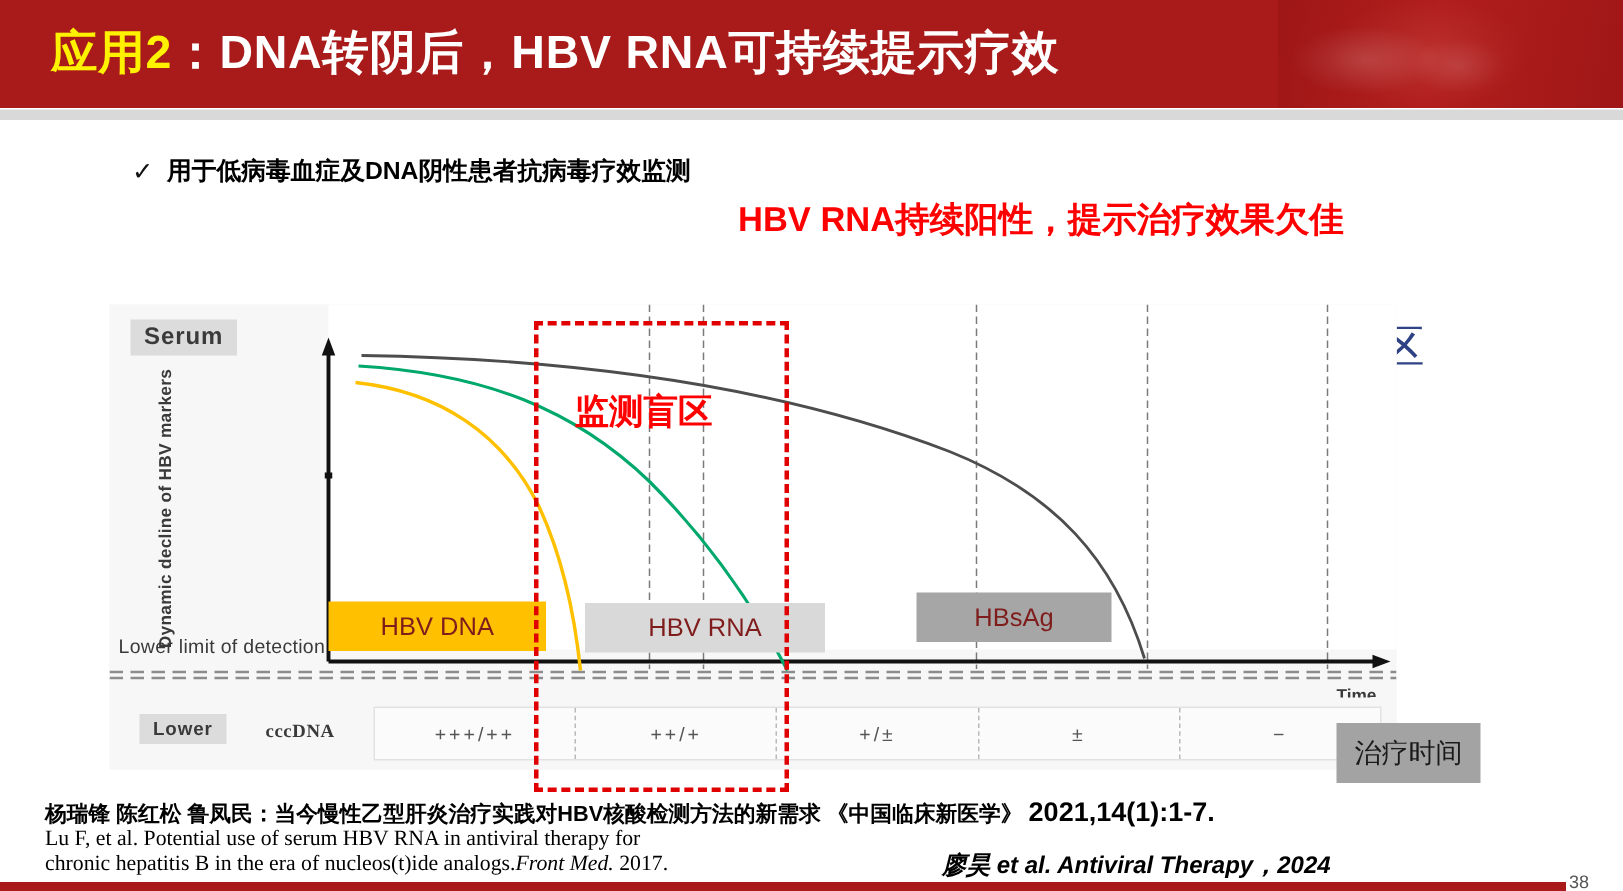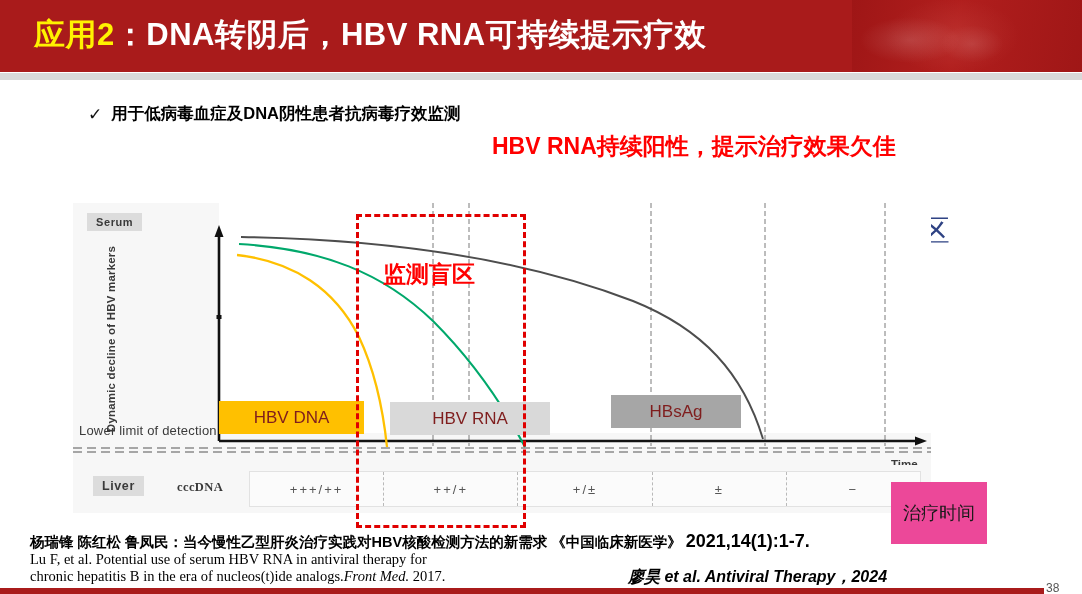--- a/index.html
+++ b/index.html
@@ -59,21 +59,21 @@
     position:absolute;left:0;top:0;width:858px;height:258px;
     background:#F7F7F7;
   }
   #plot-white{
     position:absolute;left:146px;top:0;width:712px;height:230px;
     background:#ffffff;
   }
   #serum-tag{
     position:absolute;left:14px;top:10px;
     background:#DCDCDC;color:#3A3A3A;
-    font-size:11px;font-weight:bold;letter-spacing:.6px;
+    font-size:16px;font-weight:bold;letter-spacing:.6px;
     padding:3px 9px;
   }
   #y-axis-label{
     position:absolute;left:-57px;top:130px;width:190px;
     transform:rotate(-90deg);
     font-size:11.5px;font-weight:bold;color:#3A3A3A;
     text-align:center;letter-spacing:.2px;
   }
   #lower-limit-label{
     position:absolute;left:6px;top:220px;
@@ -115,22 +115,22 @@
   #chip-rna{left:317px;top:199px;width:160px;background:#D9D9D9;}
   #chip-hbsag{left:538px;top:192px;width:130px;background:#A6A6A6;}
 
   
   #time-label{
     position:absolute;left:818px;top:255px;
     font-size:11.5px;font-weight:bold;color:#3A3A3A;
   }
   #treatment-time-tag{
     position:absolute;left:891px;top:482px;
-    background:#ec4899;color:#1a1a1a;font-size:18px;
-    padding:19px 12px;white-space:nowrap;
+    background:#a3a3a3;color:#1a1a1a;font-size:18px;
+    padding:8px 12px;white-space:nowrap;
   }
 
   
   #blind-zone-box{
     position:absolute;left:356px;top:214px;width:170px;height:314px;
     border:3px dashed #E00000;box-sizing:border-box;
   }
   #blind-zone-label{
     position:absolute;left:383px;top:259px;
     font-size:23px;font-weight:bold;color:#FF0000;white-space:nowrap;
@@ -219,21 +219,21 @@
     </svg>
 
     <div id="time-label">Time</div>
 
     <div class="marker-chip" id="chip-dna">HBV DNA</div>
     <div class="marker-chip" id="chip-rna">HBV RNA</div>
     <div class="marker-chip" id="chip-hbsag">HBsAg</div>
   </div>
 
   <div id="liver-panel">
-    <div id="liver-tag">Liver</div>
+    <div id="liver-tag">Lower</div>
     <div id="cccdna-label">cccDNA</div>
     <div id="liver-cells">
       <div class="liver-cell">+++/++</div>
       <div class="liver-cell">++/+</div>
       <div class="liver-cell">+/±</div>
       <div class="liver-cell">±</div>
       <div class="liver-cell">−</div>
     </div>
   </div>
 </div>

